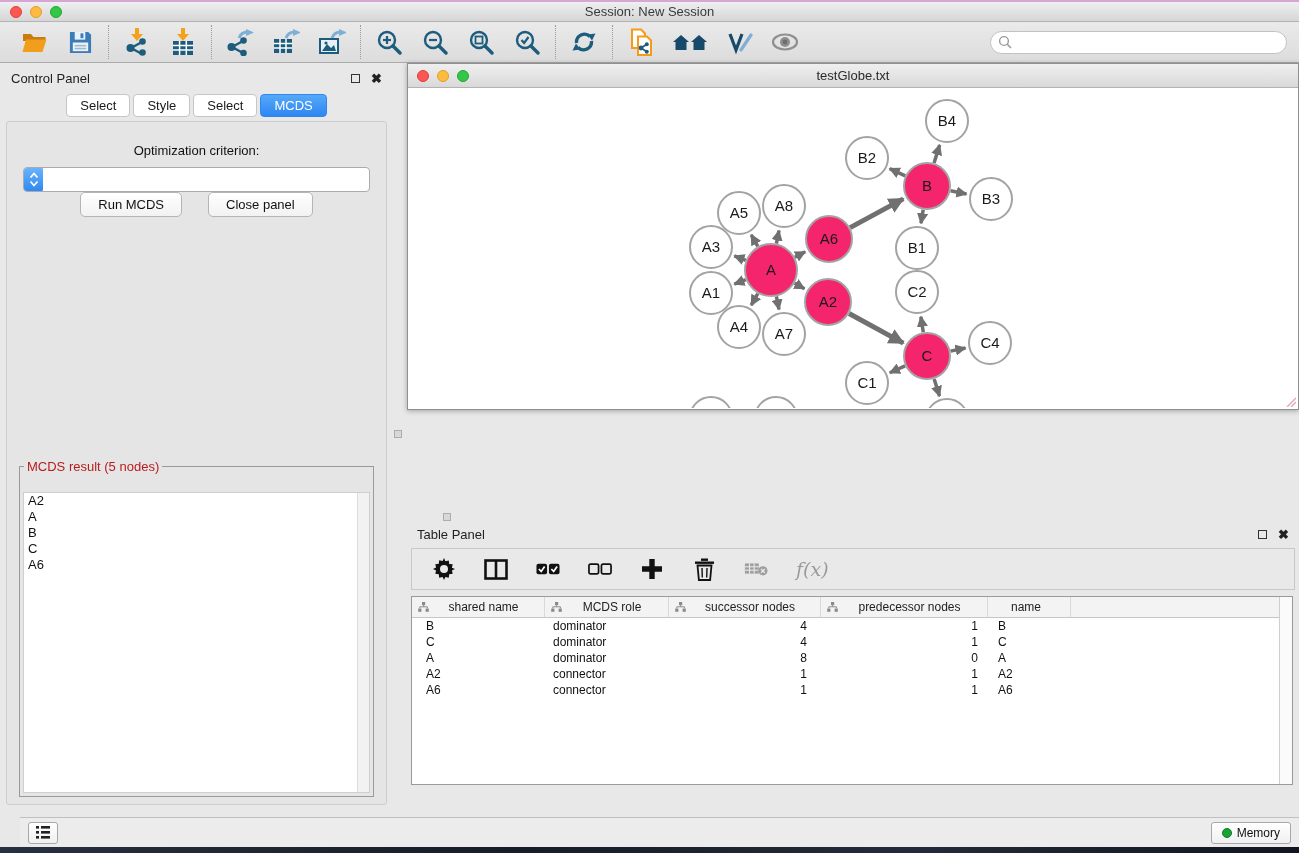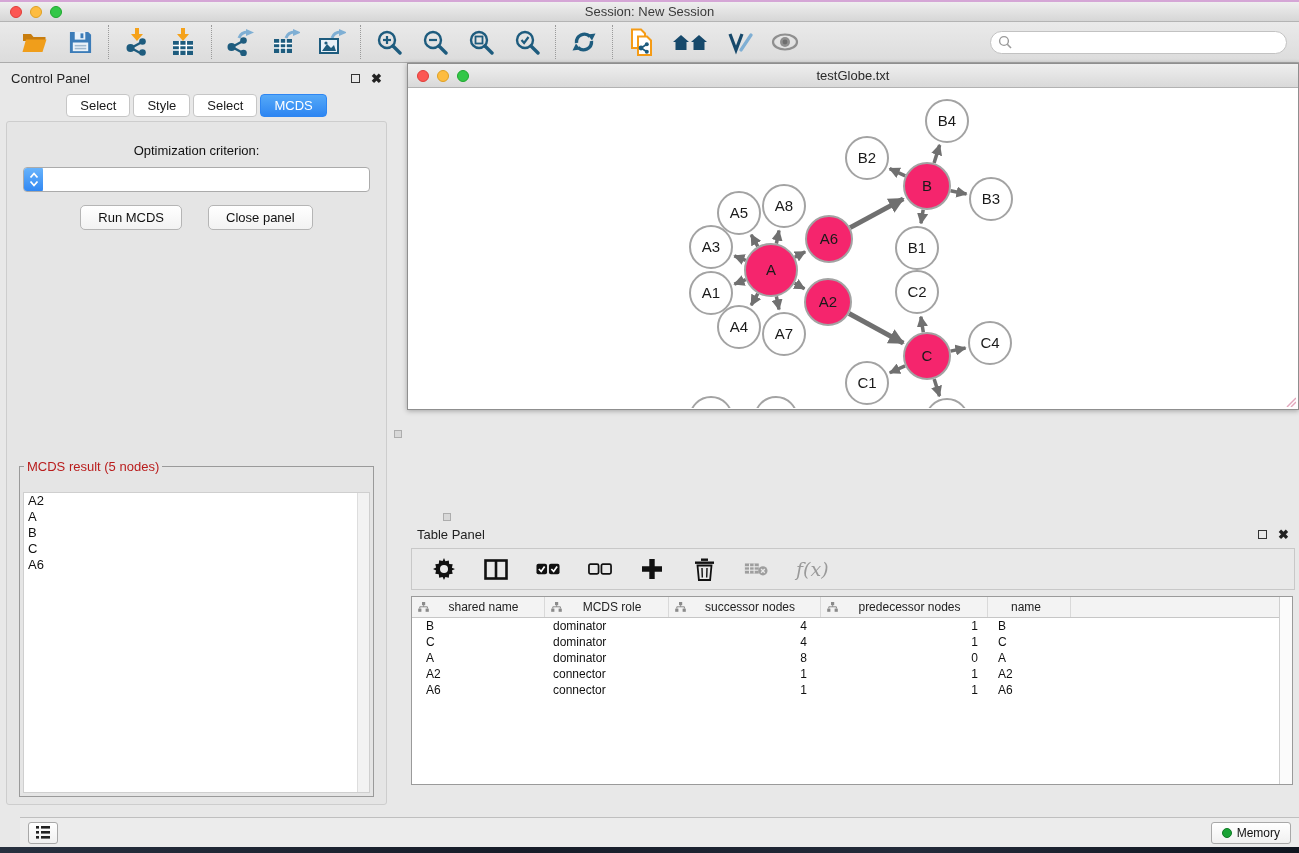--- a/index.html
+++ b/index.html
@@ -41,21 +41,21 @@
              padding:3px 13px; cursor:default; }
   .seg-tab.selected { background:linear-gradient(#55A9F8,#2E86F2); border-color:#2E86F2; color:#fff; }
   .cp-body { position:absolute; top:56px; left:4px; right:4px; bottom:8px; background:#E5E5E5;
              border:1px solid #CDCDCD; border-radius:3px; }
   .opt-label { text-align:center; font-size:13px; margin-top:21px; color:#111; }
   .criterion { margin:9px 16px 0; height:25px; background:#fff; border:1px solid #ABABAB; border-radius:4px;
                display:flex; align-items:center; overflow:hidden; }
   .criterion .value { flex:1; font-size:13px; padding-left:9px; color:#111; white-space:nowrap; }
   .stepper { width:19px; height:25px; background:linear-gradient(#6AB5FC,#2F86F2); display:flex;
              align-items:center; justify-content:center; border-radius:0 3px 3px 0; }
-  .btn-row { display:flex; justify-content:center; gap:26px; margin-top:13px; }
+  .btn-row { display:flex; justify-content:center; gap:26px; margin-top:0; }
   .mac-btn { font-size:13px; color:#111; background:linear-gradient(#FFFFFF,#F2F2F2); border:1px solid #B5B5B5;
              border-radius:5px; padding:4px 17px; cursor:default; }
   fieldset.result-group { position:absolute; left:12px; right:12px; top:337px; bottom:7px; margin:0;
              border:1px solid #9A9A9A; padding:2px; background:#E5E5E5; }
   fieldset.result-group legend { font-size:13px; color:#b91c1c; padding:0 3px; margin-left:2px; }
   .result-list { position:absolute; left:3px; right:3px; top:18px; bottom:3px; background:#fff;
              border:1px solid #CFCFCF; overflow:hidden; }
   .result-scroll { position:absolute; right:0; top:0; bottom:0; width:12px; background:#F2F2F2; border-left:1px solid #DDD; }
   .result-item { font-size:13px; color:#111; padding:0 0 0 4px; line-height:16px; }
 

